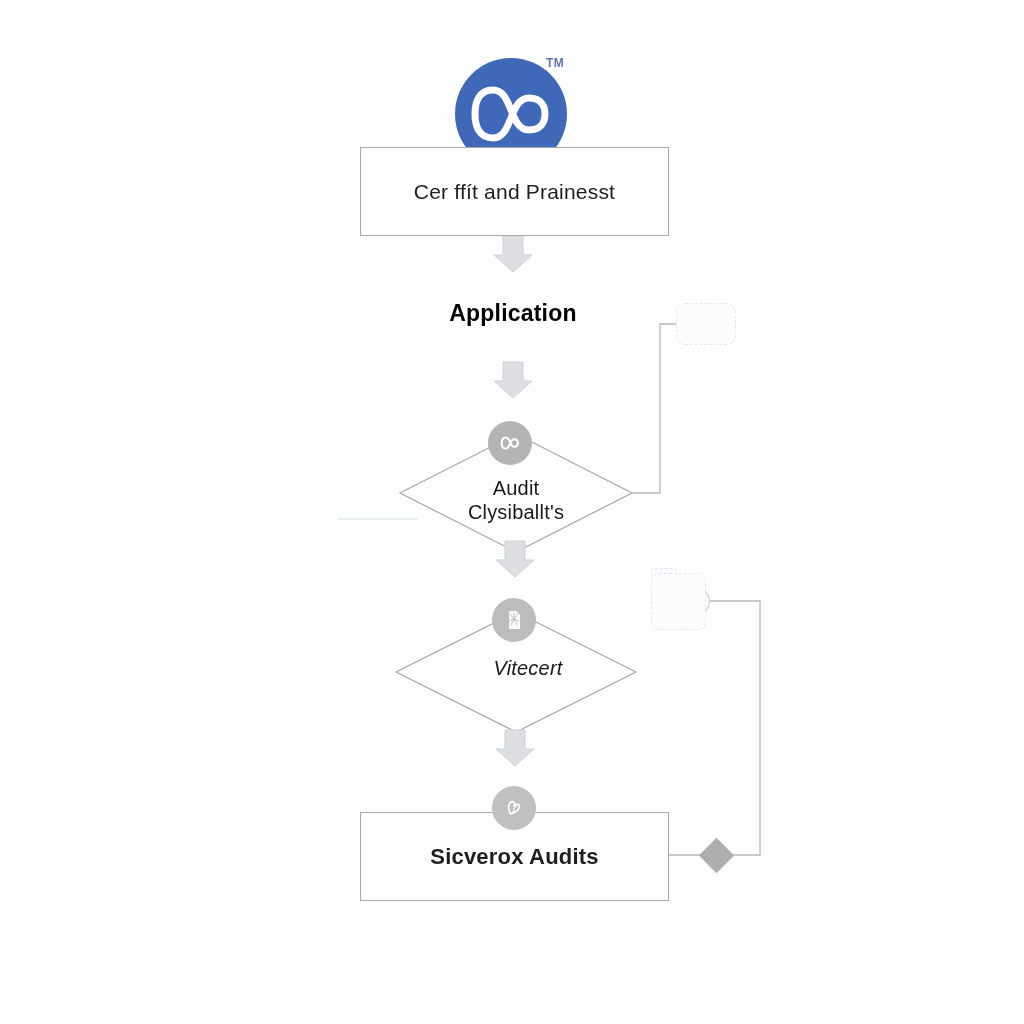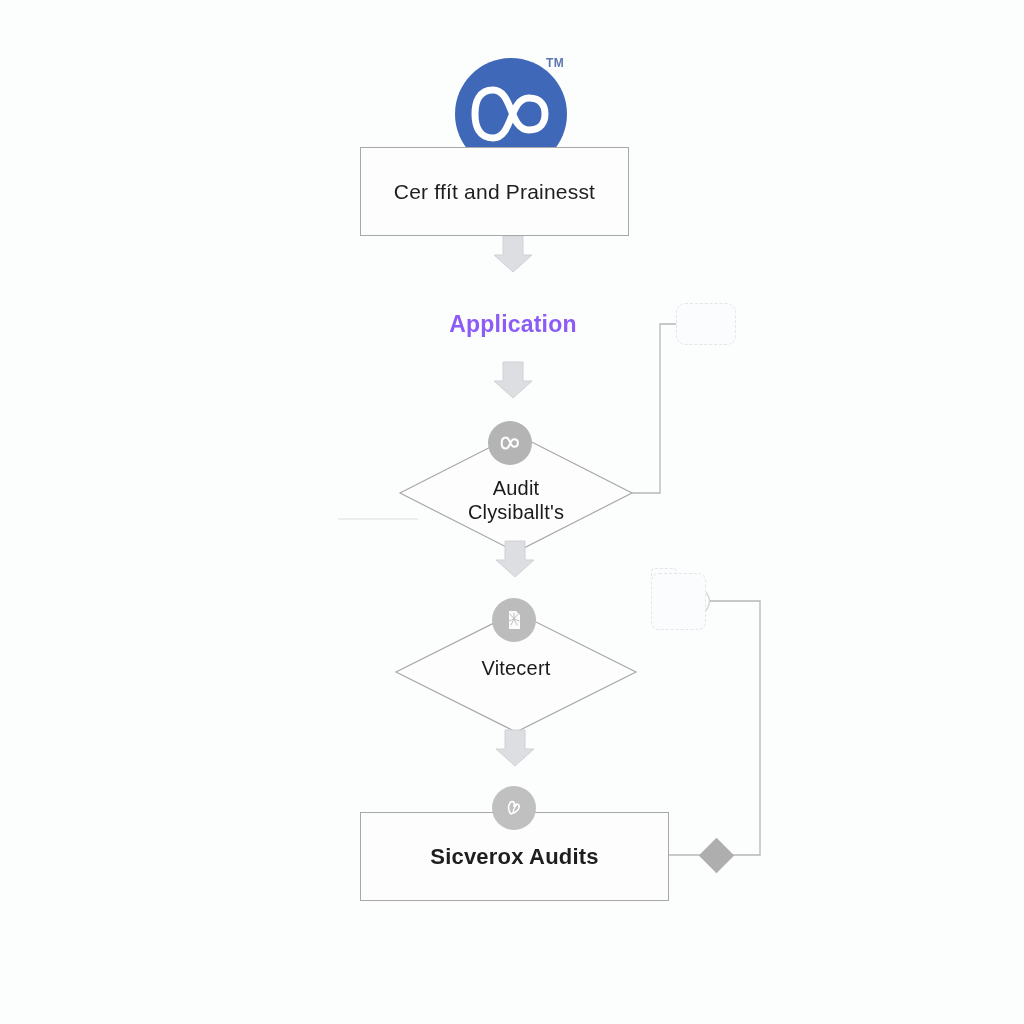--- a/index.html
+++ b/index.html
@@ -76,42 +76,42 @@
   }
   .proc-box .label {
     font-size: 21px;
     color: #1e1e1e;
     letter-spacing: 0.2px;
     padding: 0 16px;
   }
   #box-top {
     left: 360px;
     top: 147px;
-    width: 269px;
+    width: 309px;
     height: 89px;
   }
   #box-top .label { font-weight: normal; }
   #box-bottom {
     left: 360px;
     top: 812px;
     width: 309px;
     height: 89px;
     text-align: center;
   }
   #box-bottom .label { font-weight: bold; font-size: 22px; }
 
   
   .text-node {
     position: absolute;
     display: flex;
-    align-items: flex-end;
+    align-items: flex-start;
     justify-content: center;
     text-align: center;
     font-weight: bold;
-    color: #8b5cf6;
+    color: #000000;
   }
   #node-application {
     left: 400px;
     top: 300px;
     width: 226px;
     height: 38px;
     font-size: 23px;
     letter-spacing: 0.2px;
   }
 
@@ -132,24 +132,25 @@
   #diamond-1 {
     left: 400px;
     top: 434px;
     width: 232px;
     height: 118px;
   }
   #diamond-1 .diamond-label {
     top: 42px;
   }
   #diamond-2 {
-    left: 396px;
+    left: 408px;
     top: 612px;
     width: 240px;
     height: 120px;
+    font-style: italic;
   }
   #diamond-2 .diamond-label {
     top: 44px;
   }
 
   
   .badge {
     position: absolute;
     width: 44px;
     height: 44px;

